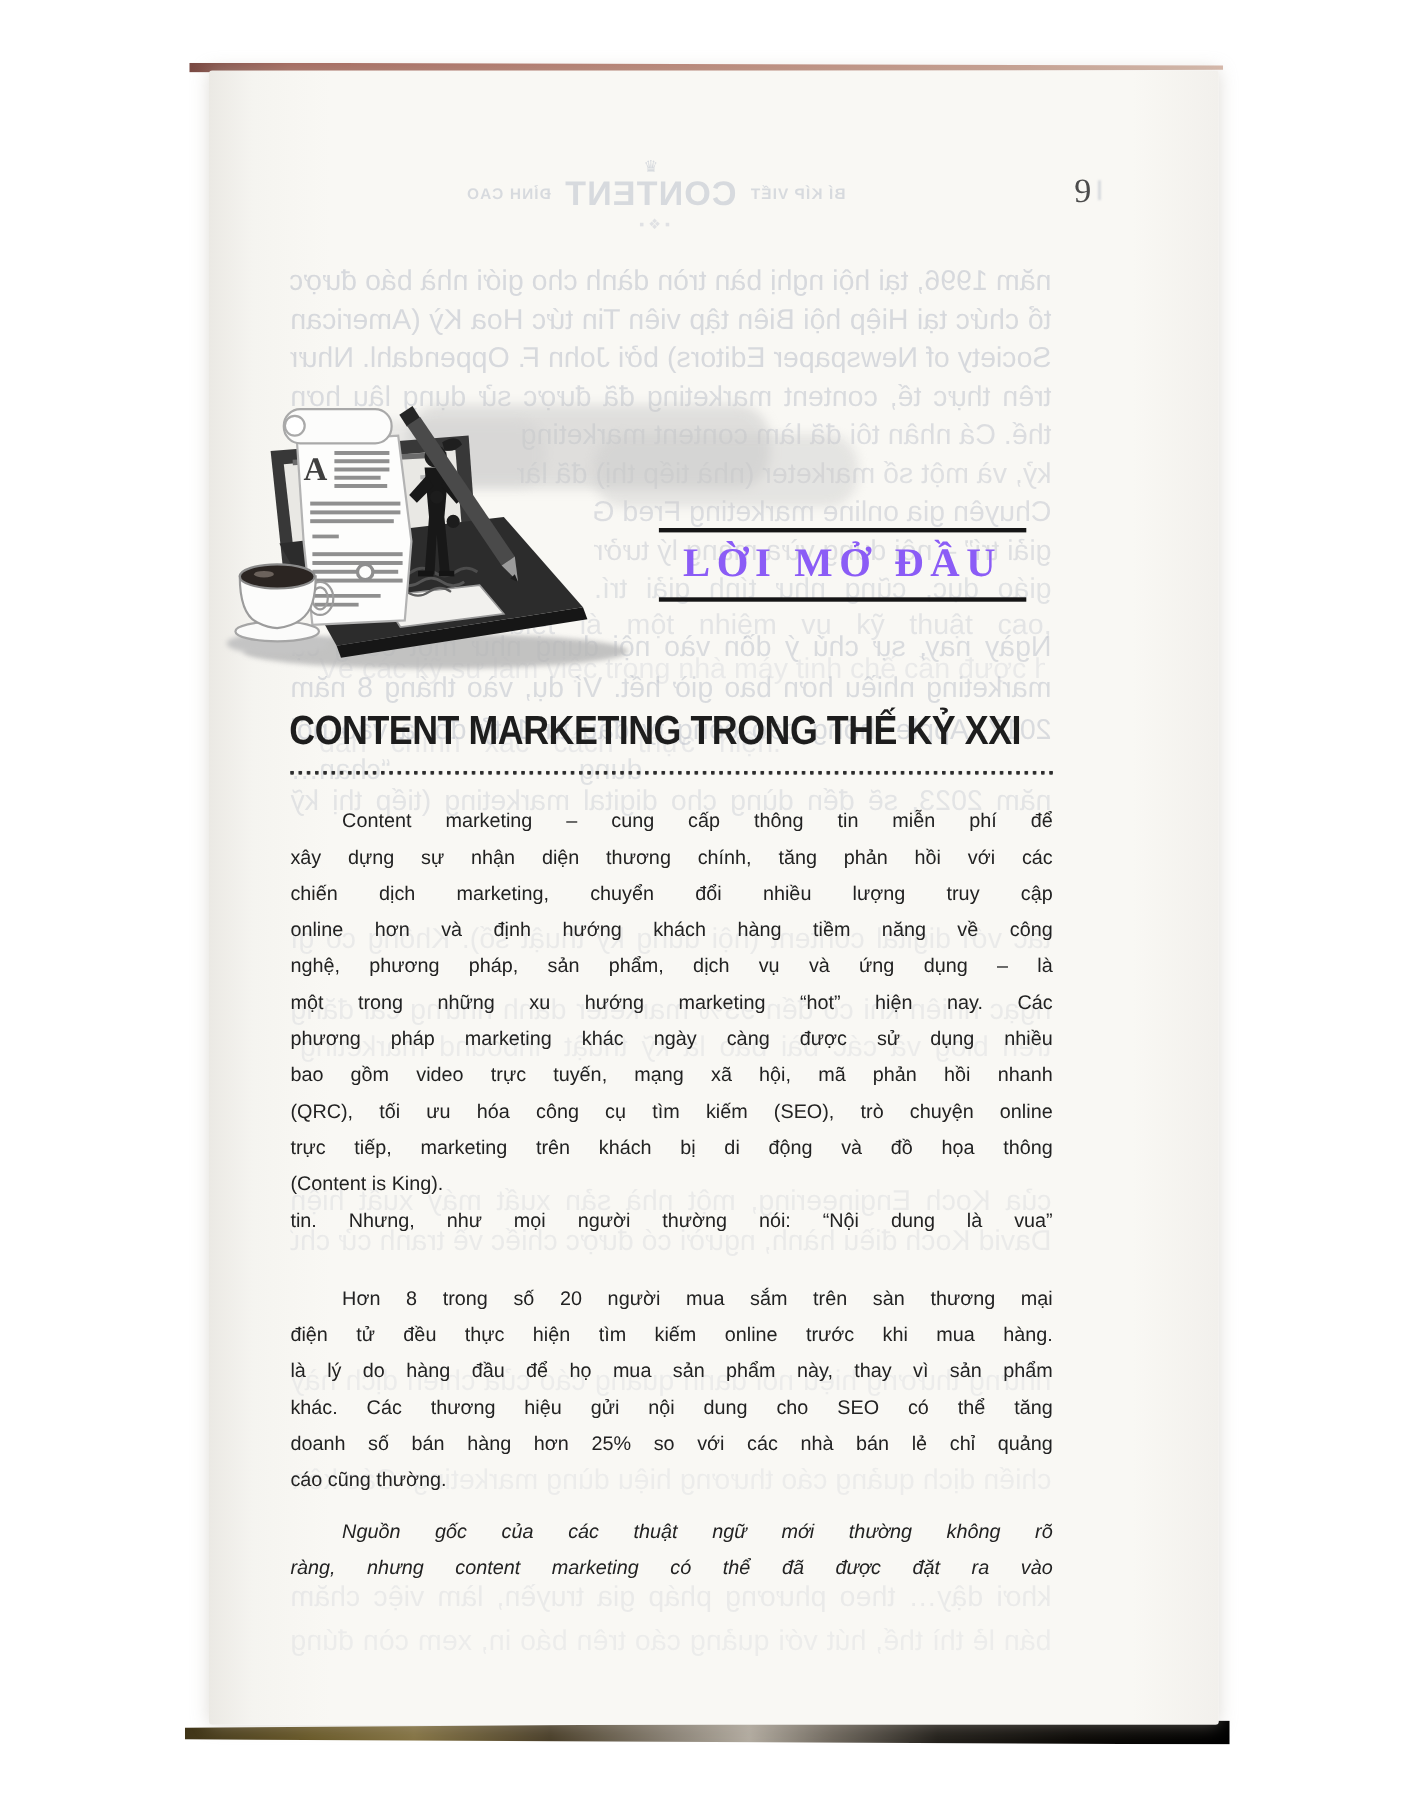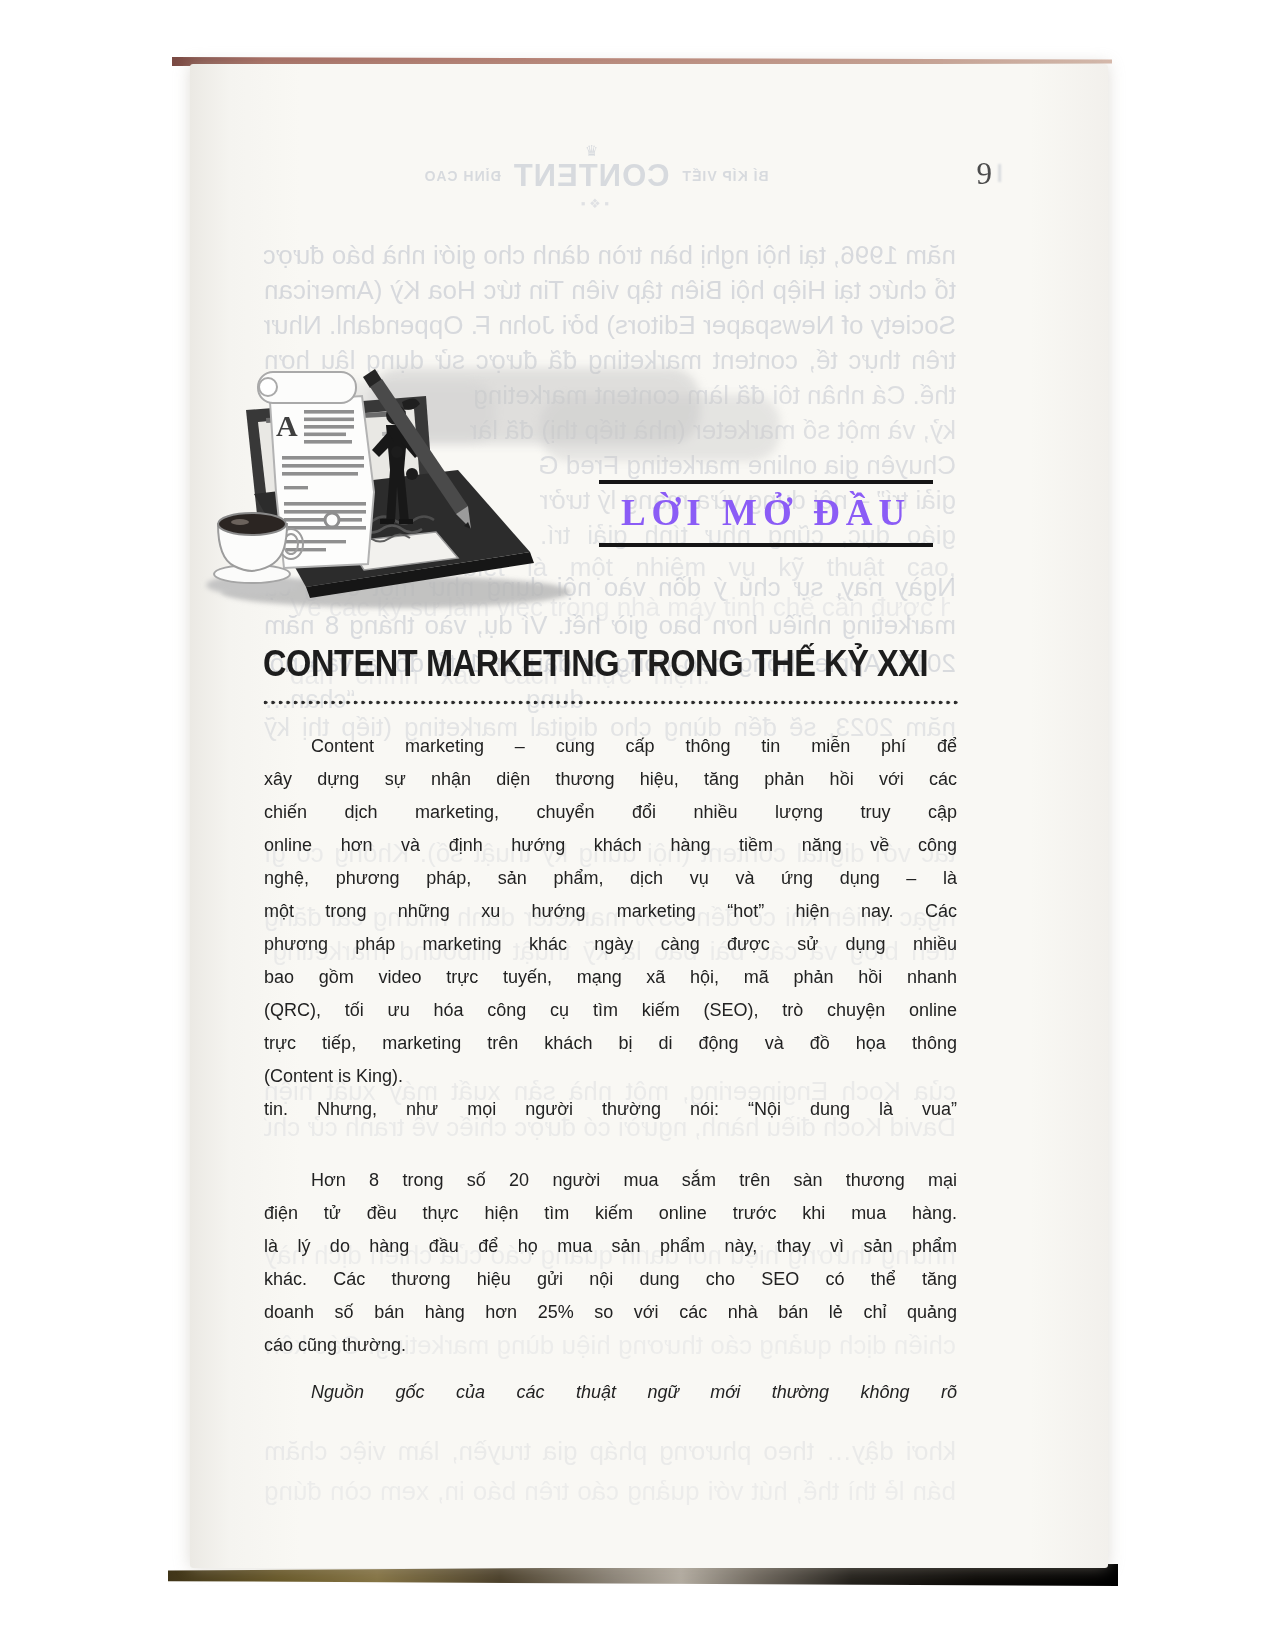--- a/index.html
+++ b/index.html
@@ -191,21 +191,21 @@
   </svg>
 
   <div id="preface">LỜI MỞ ĐẦU</div>
 
   <div id="sect">CONTENT MARKETING TRONG THẾ KỶ XXI</div>
   <div id="dots"></div>
 
   <div id="body">
       <div class="para p1">
         <div class="bline indent">Content marketing – cung cấp thông tin miễn phí để</div>
-        <div class="bline">xây dựng sự nhận diện thương hiệu, tăng phản hồi với các</div>
+        <div class="bline">xây dựng sự nhận diện thương chính, tăng phản hồi với các</div>
         <div class="bline">chiến dịch marketing, chuyển đổi nhiều lượng truy cập</div>
         <div class="bline">online hơn và định hướng khách hàng tiềm năng về công</div>
         <div class="bline">nghệ, phương pháp, sản phẩm, dịch vụ và ứng dụng – là</div>
         <div class="bline">một trong những xu hướng marketing “hot” hiện nay. Các</div>
         <div class="bline">phương pháp marketing khác ngày càng được sử dụng nhiều</div>
         <div class="bline">bao gồm video trực tuyến, mạng xã hội, mã phản hồi nhanh</div>
         <div class="bline">(QRC), tối ưu hóa công cụ tìm kiếm (SEO), trò chuyện online</div>
         <div class="bline">trực tiếp, marketing trên khách bị di động và đồ họa thông</div>
         <div class="bline nojust">(Content is King).</div>
         <div class="bline">tin. Nhưng, như mọi người thường nói: “Nội dung là vua”</div>
@@ -213,16 +213,17 @@
       <div class="para p2">
         <div class="bline indent">Hơn 8 trong số 20 người mua sắm trên sàn thương mại</div>
         <div class="bline">điện tử đều thực hiện tìm kiếm online trước khi mua hàng.</div>
         <div class="bline">là lý do hàng đầu để họ mua sản phẩm này, thay vì sản phẩm</div>
         <div class="bline">khác. Các thương hiệu gửi nội dung cho SEO có thể tăng</div>
         <div class="bline">doanh số bán hàng hơn 25% so với các nhà bán lẻ chỉ quảng</div>
         <div class="bline nojust">cáo cũng thường.</div>
       </div>
       <div class="para p3">
         <div class="bline indent">Nguồn gốc của các thuật ngữ mới thường không rõ</div>
+        <div class="bline">ràng, nhưng content marketing có thể đã được đặt ra vào</div>
       </div>
     </div>
 
 </div>
 
 </body></html>

